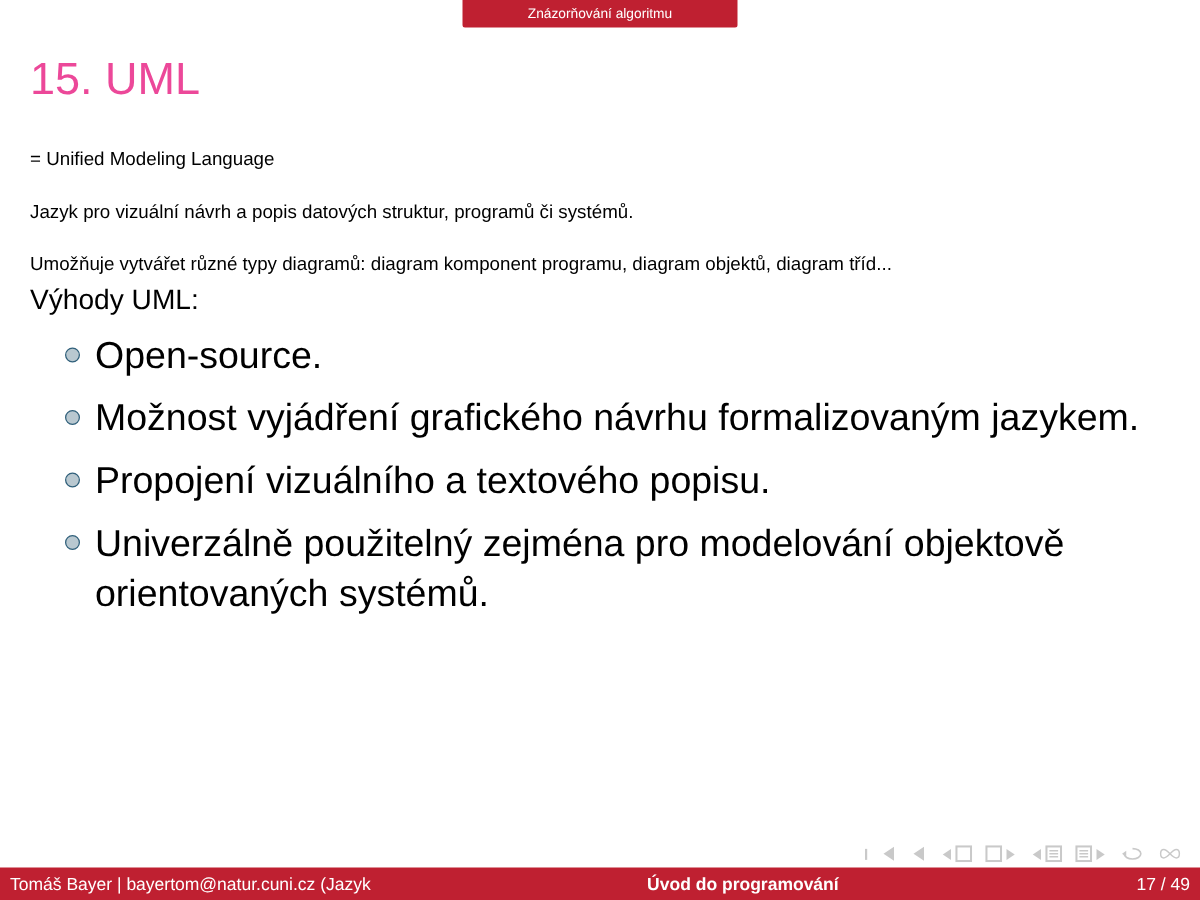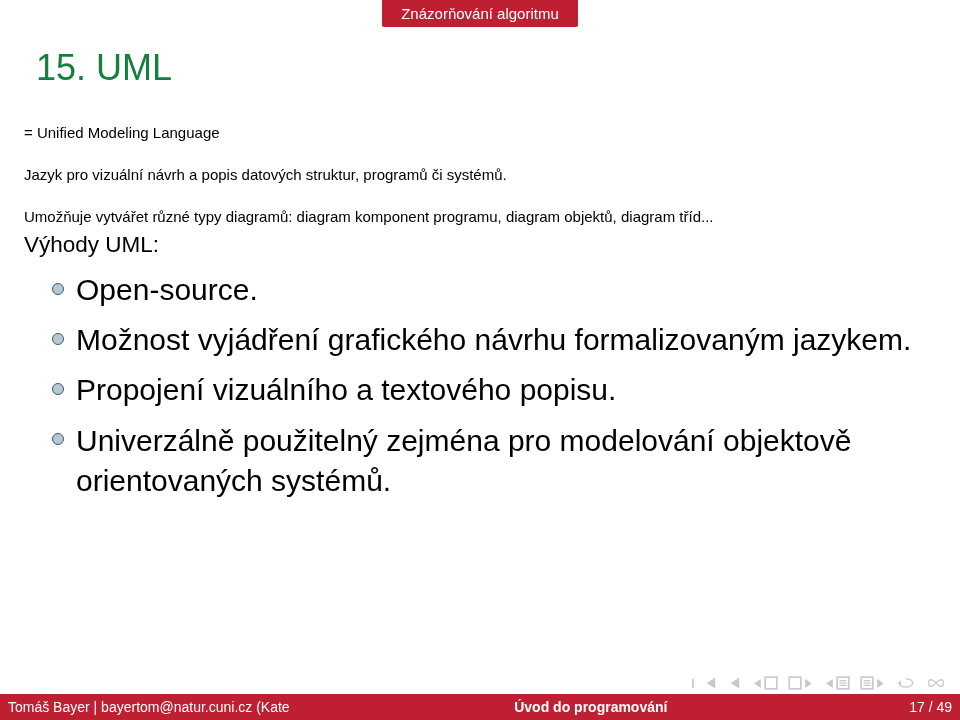--- a/index.html
+++ b/index.html
@@ -13,36 +13,36 @@
   .slide {
     width: 960px;
     height: 720px;
     position: relative;
     display: flex;
     flex-direction: column;
   }
   .topbar {
     background: #bf2031;
     color: #ffffff;
-    font-size: 15px;
+    font-size: 11px;
     padding: 5px 10px;
     text-align: center;
-    width: 196px;
+    width: 220px;
     margin: 0 auto;
     border-radius: 0 0 2px 2px;
   }
   .content {
     flex: 1 1 auto;
     padding: 12px 24px 0 24px;
   }
   h1.title {
-    color: #15803d;
+    color: #ec4899;
     font-size: 36px;
     font-weight: 500;
-    margin: 8px 0 34px 12px;
+    margin: 8px 0 34px 0;
   }
   .para {
     font-size: 15px;
     line-height: 1.32;
     margin: 0 0 22px 0;
     font-weight: 400;
   }
   .sub {
     font-size: 22.5px;
     line-height: 1.32;
@@ -194,18 +194,18 @@
       </svg>
     </span>
     <span class="grp">
       <svg class="nav-loop" viewBox="0 0 24 14">
         <path d="M6 3 C 2 3, 2 11, 6 11 C 10 11, 14 3, 18 3 C 22 3, 22 11, 18 11 C 14 11, 10 3, 6 3 Z" fill="none" stroke="#c9c9c9" stroke-width="1.4"></path>
       </svg>
     </span>
   </div>
 
   <div class="footer">
-    <div class="left">Tomáš Bayer | bayertom@natur.cuni.cz (Kate</div>
+    <div class="left">Tomáš Bayer | bayertom@natur.cuni.cz (Jazyk</div>
     <div class="center">Úvod do programování</div>
     <div class="right">17 / 49</div>
   </div>
 
 </div>
 
 </body></html>

